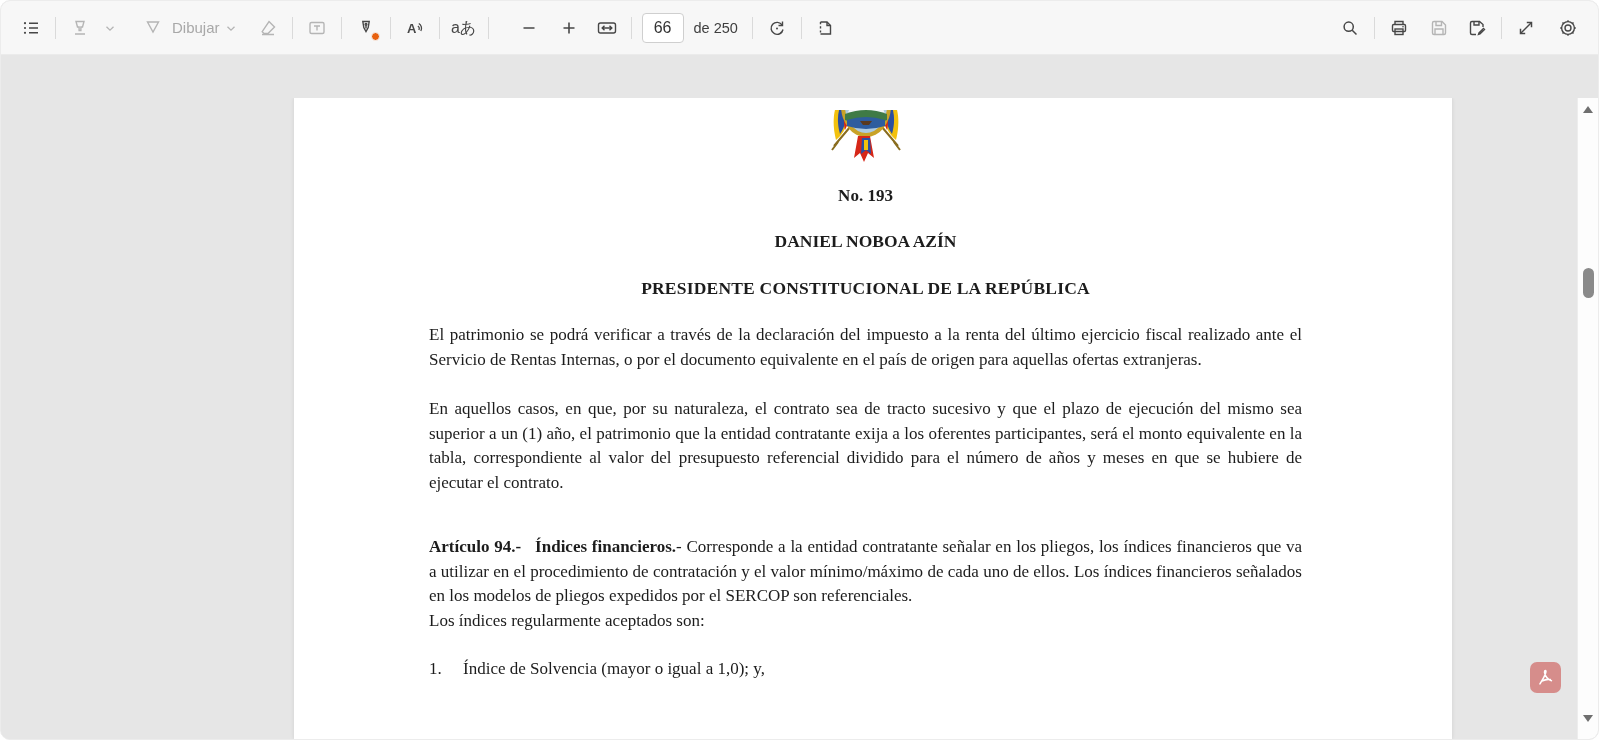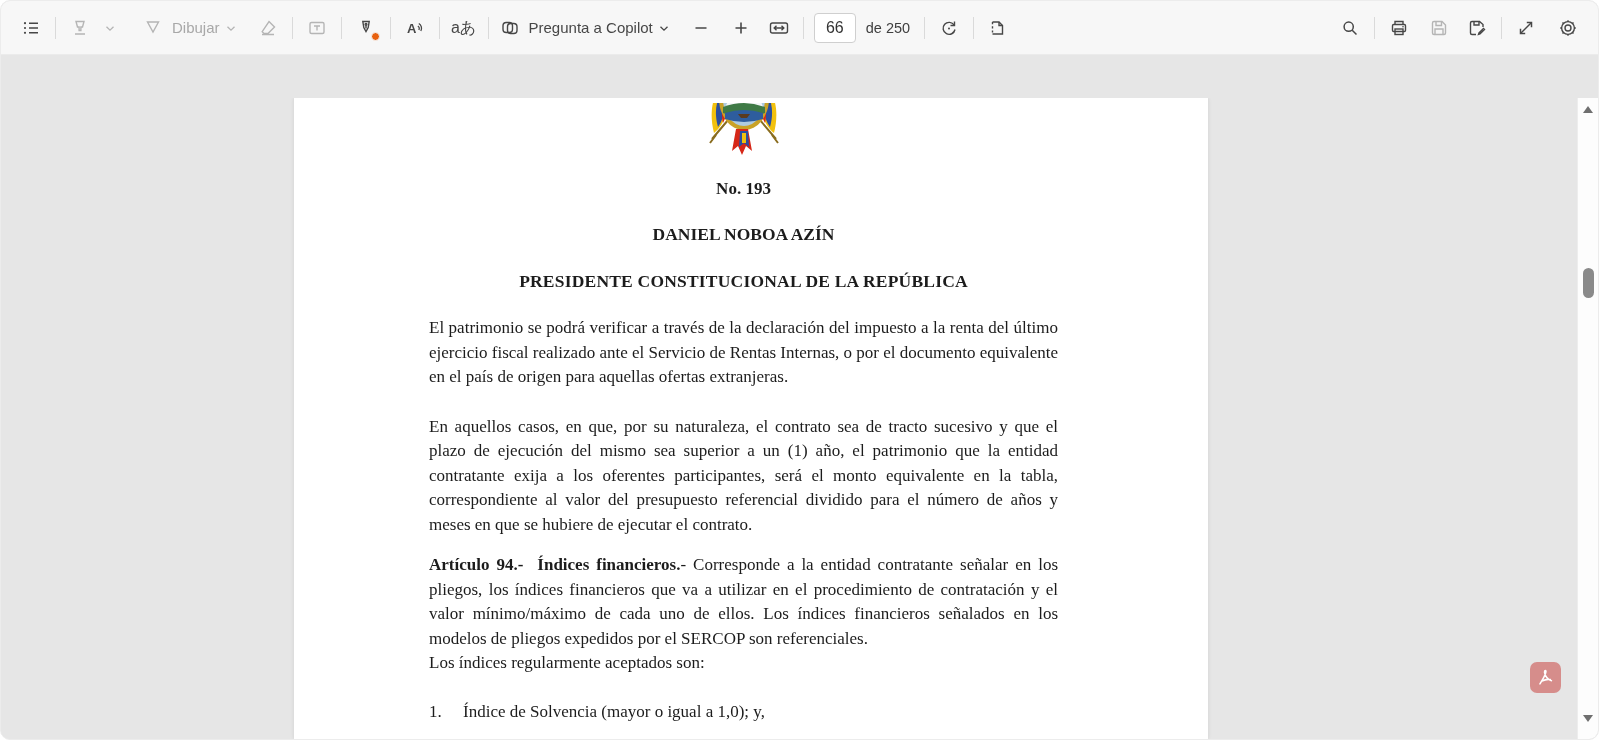--- a/index.html
+++ b/index.html
@@ -51,35 +51,35 @@
     border-radius:50%; background:#2b2b2b; border:1.5px solid #fafafa;
   }
   .notif-text { font-size:15px; color:#333333; }
   .notif-link { font-size:15px; color:#0b5cad; margin-left:6px; cursor:pointer; text-decoration:none; }
   .notif-close { position:absolute; right:36px; top:7px; width:28px; height:28px;
     display:flex; align-items:center; justify-content:center; color:#5f5f5f; cursor:pointer; border-radius:4px; }
 
   
   .canvas { position:absolute; top:97px; left:0; right:0; bottom:0; background:#e6e6e6; overflow:hidden; }
   .page {
-    position:absolute; left:293px; top:0; width:914px; height:100%;
+    position:absolute; left:293px; top:0; width:1158px; height:100%;
     background:#ffffff; box-shadow:0 0 4px rgba(0,0,0,0.10);
-    padding:5px 150px 0 135px;
+    padding:12px 150px 0 135px;
     font-family:"Liberation Serif","DejaVu Serif",serif; color:#1c1c1c;
   }
   .emblem-clip { height:60px; overflow:hidden; display:flex; justify-content:center; }
   .emblem-clip svg { margin-top:-52px; }
   .doc-center { text-align:center; font-weight:bold; }
   .doc-number { font-size:17px; margin-top:16px; }
   .doc-author { font-size:17.5px; margin-top:25px; }
   .doc-title  { font-size:17.5px; margin-top:26px; letter-spacing:0.2px; }
   .doc-para { font-size:17px; line-height:24.5px; text-align:justify; }
   .p1 { margin-top:24px; }
   .p2 { margin-top:25px; }
-  .p3 { margin-top:16px; }
+  .p3 { margin-top:40px; }
   .p4 { text-align:left; }
   .bold { font-weight:bold; }
   .article-name { margin-left:14px; }
   .doc-list-item { margin-top:24px; display:flex; font-size:17px; line-height:24.5px; }
   .doc-list-num { width:34px; flex:0 0 auto; }
 
   
   .scrollbar {
     position:absolute; top:97px; right:0; width:21px; bottom:0;
     background:#fdfdfd; border-left:1px solid #ededed;
@@ -189,32 +189,20 @@
     </div>
 
     <div class="tsep"></div>
 
     <div class="tbtn">
       <span class="glyph" style="font-weight:normal; font-size:16px;">aあ</span>
     </div>
 
     <div class="tsep"></div>
 
-    <div class="tbtn">
-      <span class="iconwrap">
-        <svg width="22" height="22" viewBox="0 0 22 22" fill="none" stroke="currentColor" stroke-width="1.4">
-          <rect x="4" y="5.5" width="9.5" height="10" rx="3.2"></rect>
-          <rect x="8.5" y="6.5" width="9.5" height="10" rx="3.2"></rect>
-        </svg>
-      </span>
-      <span class="tlabel">Pregunta a Copilot</span>
-      <svg width="14" height="14" viewBox="0 0 16 16" fill="none" stroke="currentColor" stroke-width="1.5">
-        <path d="M4 6.5 L8 10.5 L12 6.5"></path>
-      </svg>
-    </div>
 
     <div class="tbtn" style="margin-left:16px;">
       <svg width="18" height="18" viewBox="0 0 18 18" stroke="currentColor" stroke-width="1.6">
           <path d="M3.5 9 H14.5"></path>
         </svg>
     </div>
     <div class="tbtn" style="margin-left:12px;">
       <svg width="18" height="18" viewBox="0 0 18 18" stroke="currentColor" stroke-width="1.6">
           <path d="M3.5 9 H14.5 M9 3.5 V14.5"></path>
         </svg>

